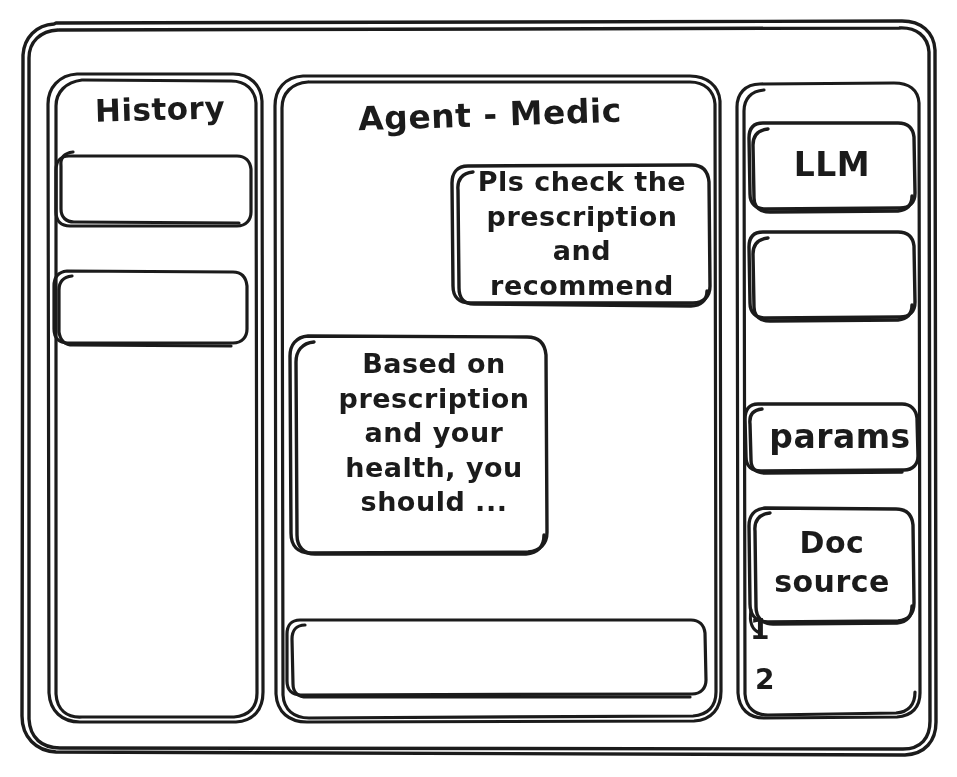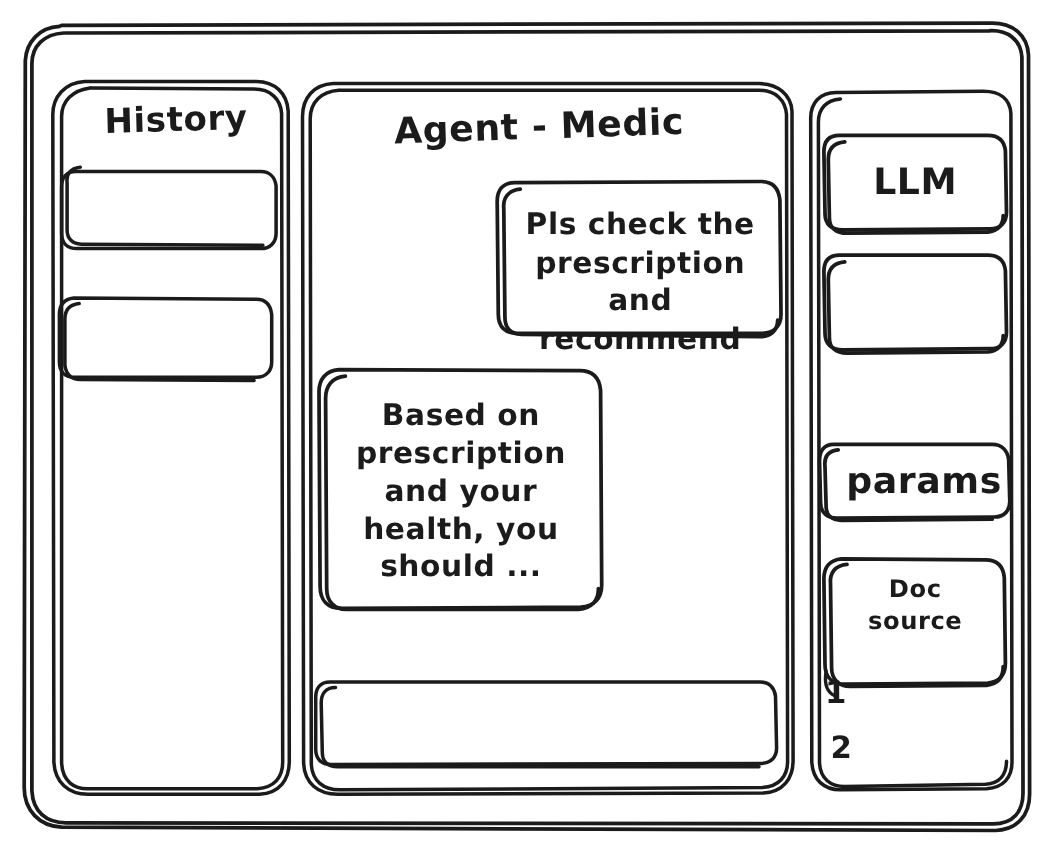--- a/index.html
+++ b/index.html
@@ -61,21 +61,21 @@
     transform: rotate(-1.9deg);
   }
   .bubble-text {
     font-size: 27px;
     line-height: 1.28;
   }
   .chip-text {
     font-size: 33px;
   }
   .doc-text {
-    font-size: 22px;
+    font-size: 30px;
     line-height: 1.3;
     text-align: center;
   }
   .marker-text {
     font-size: 28px;
     font-weight: 700;
   }
 
   
   .hit {
@@ -204,25 +204,25 @@
 
     <g stroke-width="3.0">
       <path d="M 751 610 C 749 622 752 630 760 633"></path>
     </g>
   </svg>
 
   <div class="txt panel-title" style="left:75px; top:91px; width:170px;">History</div>
 
   <div class="txt center-title" style="left:340px; top:96px; width:300px;">Agent - Medic</div>
 
-  <div class="txt bubble-text" style="left:458px; top:188px; width:248px;">Pls check the
+  <div class="txt bubble-text" style="left:458px; top:165px; width:248px;">Pls check the
 prescription
 and recommend</div>
 
-  <div class="txt bubble-text" style="left:299px; top:361px; width:240px;">Based on
+  <div class="txt bubble-text" style="left:299px; top:347px; width:240px;padding-left:15px;">Based on
 prescription
 and your
 health, you
 should ...</div>
 
   <div class="txt chip-text" style="left:752px; top:146px; width:160px;">LLM</div>
 
 
   <div class="txt chip-text" style="left:748px; top:418px; width:184px;">params</div>
 

